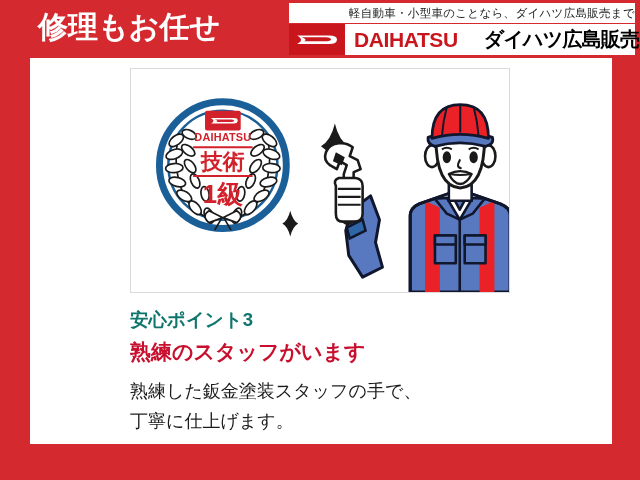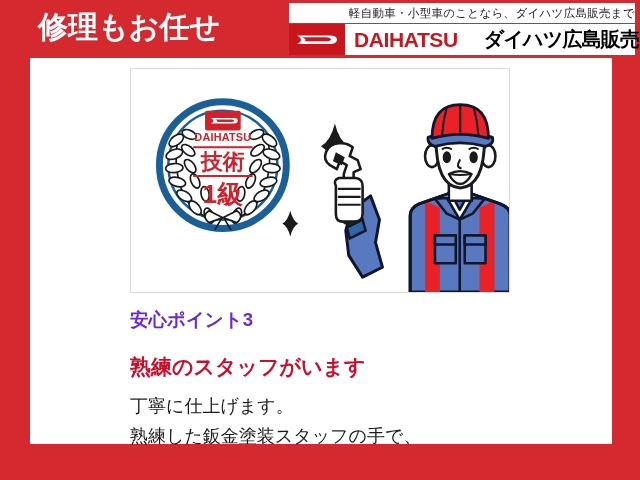--- a/index.html
+++ b/index.html
@@ -135,32 +135,32 @@
   }
 
   
   .textblock {
     position: absolute;
     left: 100px;
     top: 248px;
     width: 440px;
   }
   .point-label {
-    color: #6d28d9;
+    color: #0f766e;
     font-size: 18.5px;
     font-weight: 700;
     line-height: 28px;
     white-space: nowrap;
   }
   .point-headline {
     color: #c8102e;
     font-size: 21px;
     font-weight: 700;
     line-height: 31px;
-    margin-top: 17px;
+    margin-top: 2px;
     white-space: nowrap;
   }
   .point-body {
     color: #1a1a1a;
     font-size: 18px;
     font-weight: 400;
     line-height: 30px;
     margin-top: 9px;
   }
   .point-body div { white-space: nowrap; }
@@ -331,19 +331,19 @@
           <path d="M320 106 Q331.5 100 343 106 Q338 116 331.5 116 Q325 116 320 106 Z" fill="#ffffff" stroke="#1a1a1a" stroke-width="2.4" stroke-linejoin="round"></path>
           <path d="M321 106 Q331.5 108 342 106" fill="none" stroke="#1a1a1a" stroke-width="2"></path>
         </g>
       </svg>
     </div>
 
     <div class="textblock">
       <div class="point-label">安心ポイント3</div>
       <div class="point-headline">熟練のスタッフがいます</div>
       <div class="point-body">
+        <div>熟練した鈑金塗装スタッフの手で、</div>
         <div>丁寧に仕上げます。</div>
-        <div>熟練した鈑金塗装スタッフの手で、</div>
       </div>
     </div>
 
   </div>
 </div>
 
 </body></html>

